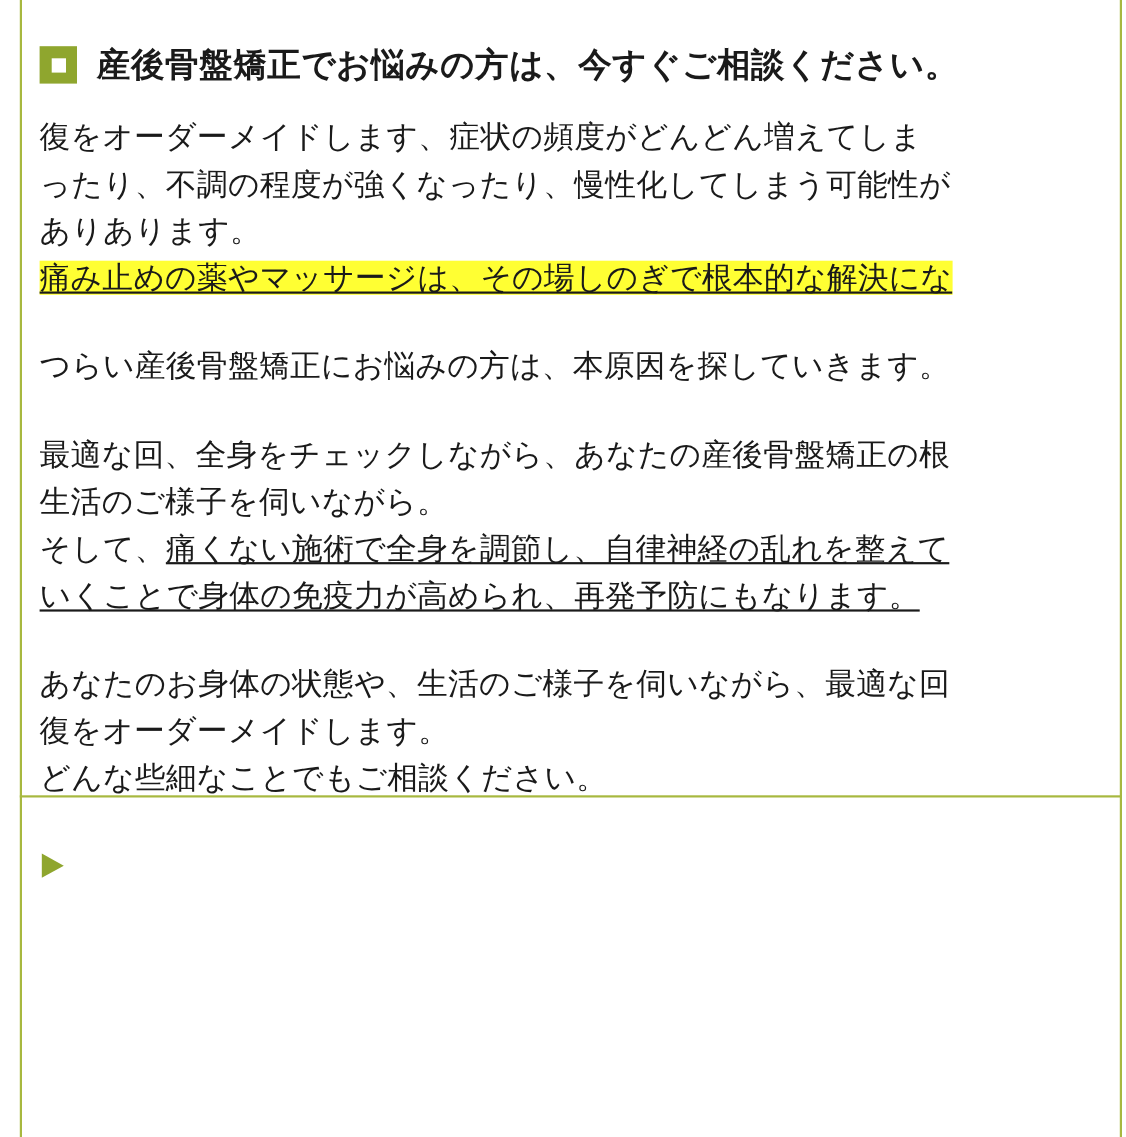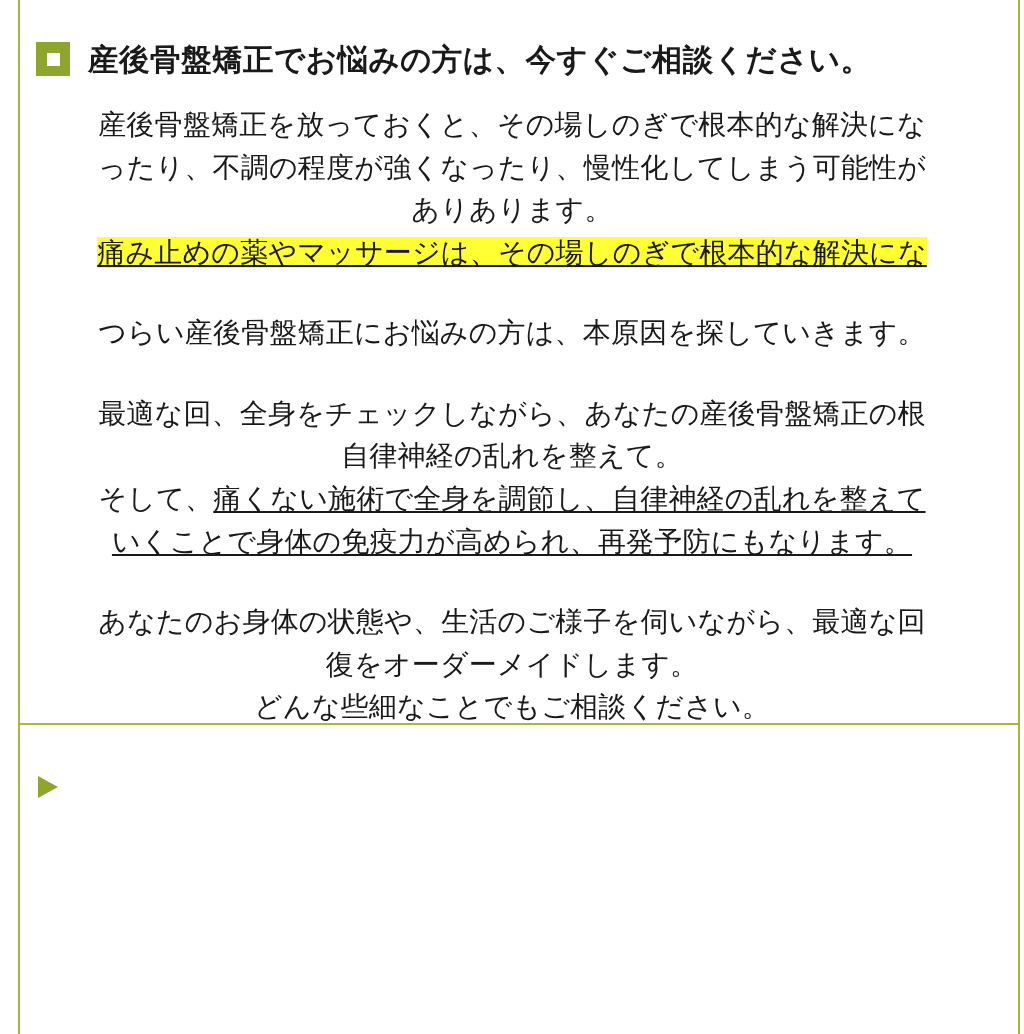--- a/index.html
+++ b/index.html
@@ -13,21 +13,20 @@
     font-family: "Liberation Sans", sans-serif;
     color: #1a1a1a;
     overflow: hidden;
   }
   .page {
     position: relative;
     width: 1024px;
     height: 728px;
     box-sizing: border-box;
     background: #ffffff;
-    text-align: center;
   }
   
   .frame-left {
     position: absolute;
     left: 18px;
     top: 0;
     width: 2px;
     height: 1034px;
     background: #a7b83f;
   }
@@ -155,37 +154,37 @@
   <div class="content">
 
     <div class="heading">
       <span class="sq-icon">
         <span class="inner"></span>
       </span>
       <span class="heading-text">産後骨盤矯正でお悩みの方は、今すぐご相談ください。</span>
     </div>
 
     <p class="para">
-      <span>産後骨盤矯正を放っておくと、その場しのぎで根本的な解決にな</span><br>
+      <span>復をオーダーメイドします、症状の頻度がどんどん増えてしま</span><br>
       <span>ったり、不調の程度が強くなったり、慢性化してしまう可能性が</span><br>
       <span>ありあります。</span><br>
       <span class="hl">痛み止めの薬やマッサージは、その場しのぎで根本的な解決にな</span><br>
     </p>
 
     <div class="spacer-line"></div>
 
     <p class="para">
       <span>つらい産後骨盤矯正にお悩みの方は、本原因を探していきます。</span>
     </p>
 
     <div class="spacer-line"></div>
 
     <p class="para">
       <span>最適な回、全身をチェックしながら、あなたの産後骨盤矯正の根</span><br>
-      <span>自律神経の乱れを整えて。</span><br>
+      <span>生活のご様子を伺いながら。</span><br>
       <span>そして、</span><span class="ul">痛くない施術で全身を調節し、自律神経の乱れを整えて</span><br>
       <span class="ul">いくことで身体の免疫力が高められ、再発予防にもなります。</span>
     </p>
 
     <div class="spacer-line"></div>
 
     <p class="para">
       <span>あなたのお身体の状態や、生活のご様子を伺いながら、最適な回</span><br>
       <span>復をオーダーメイドします。</span><br>
       <span>どんな些細なことでもご相談ください。</span>

